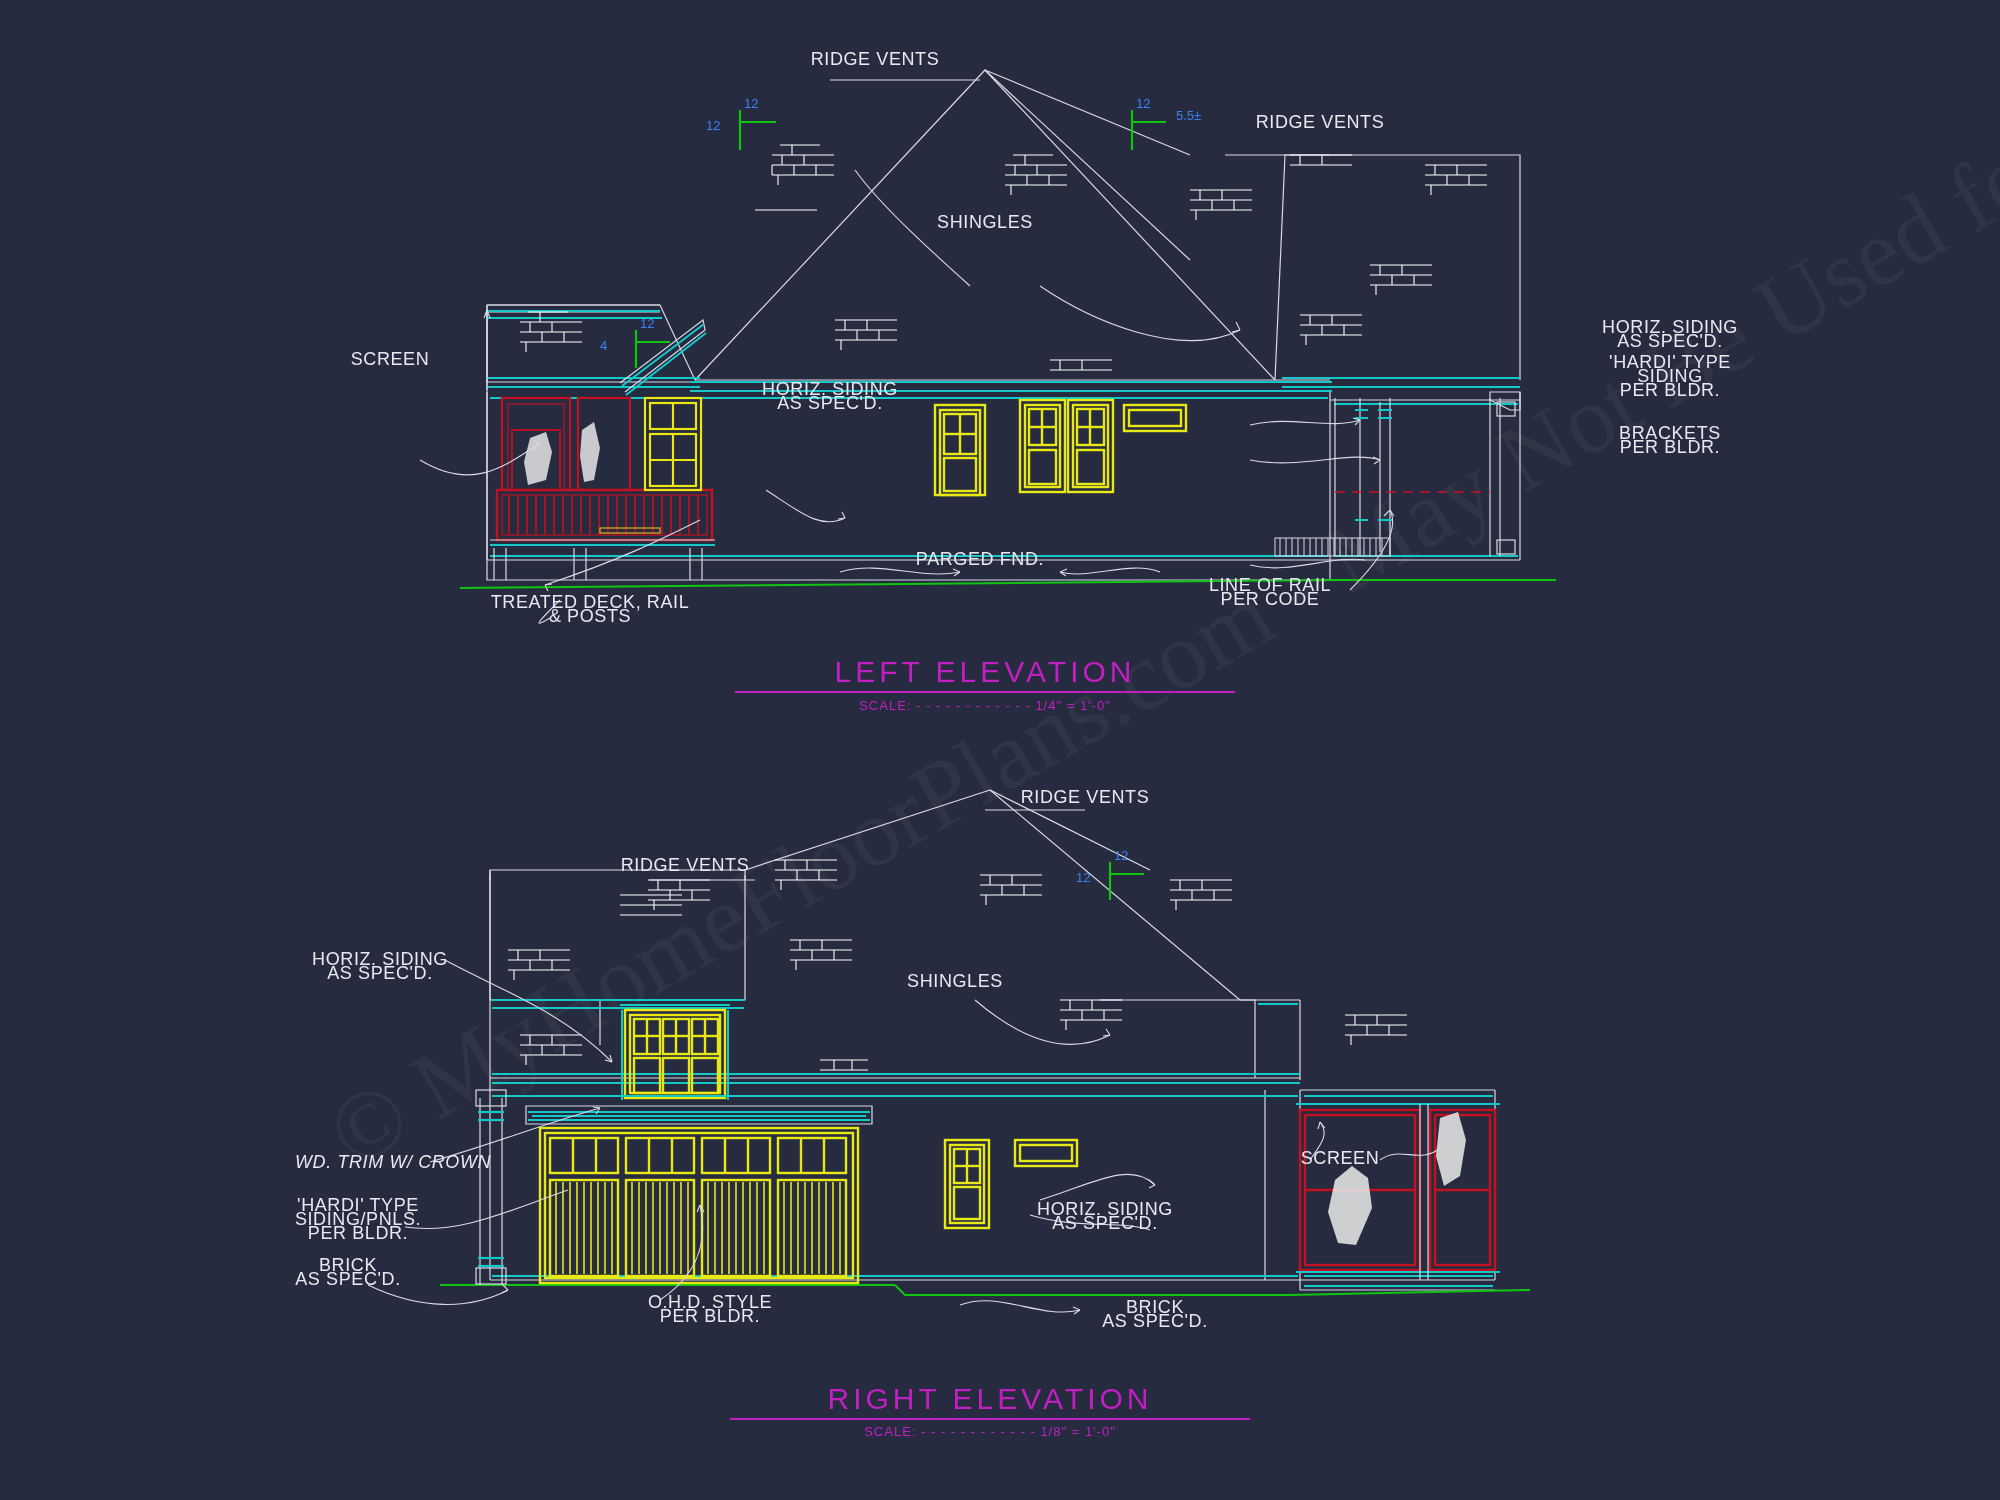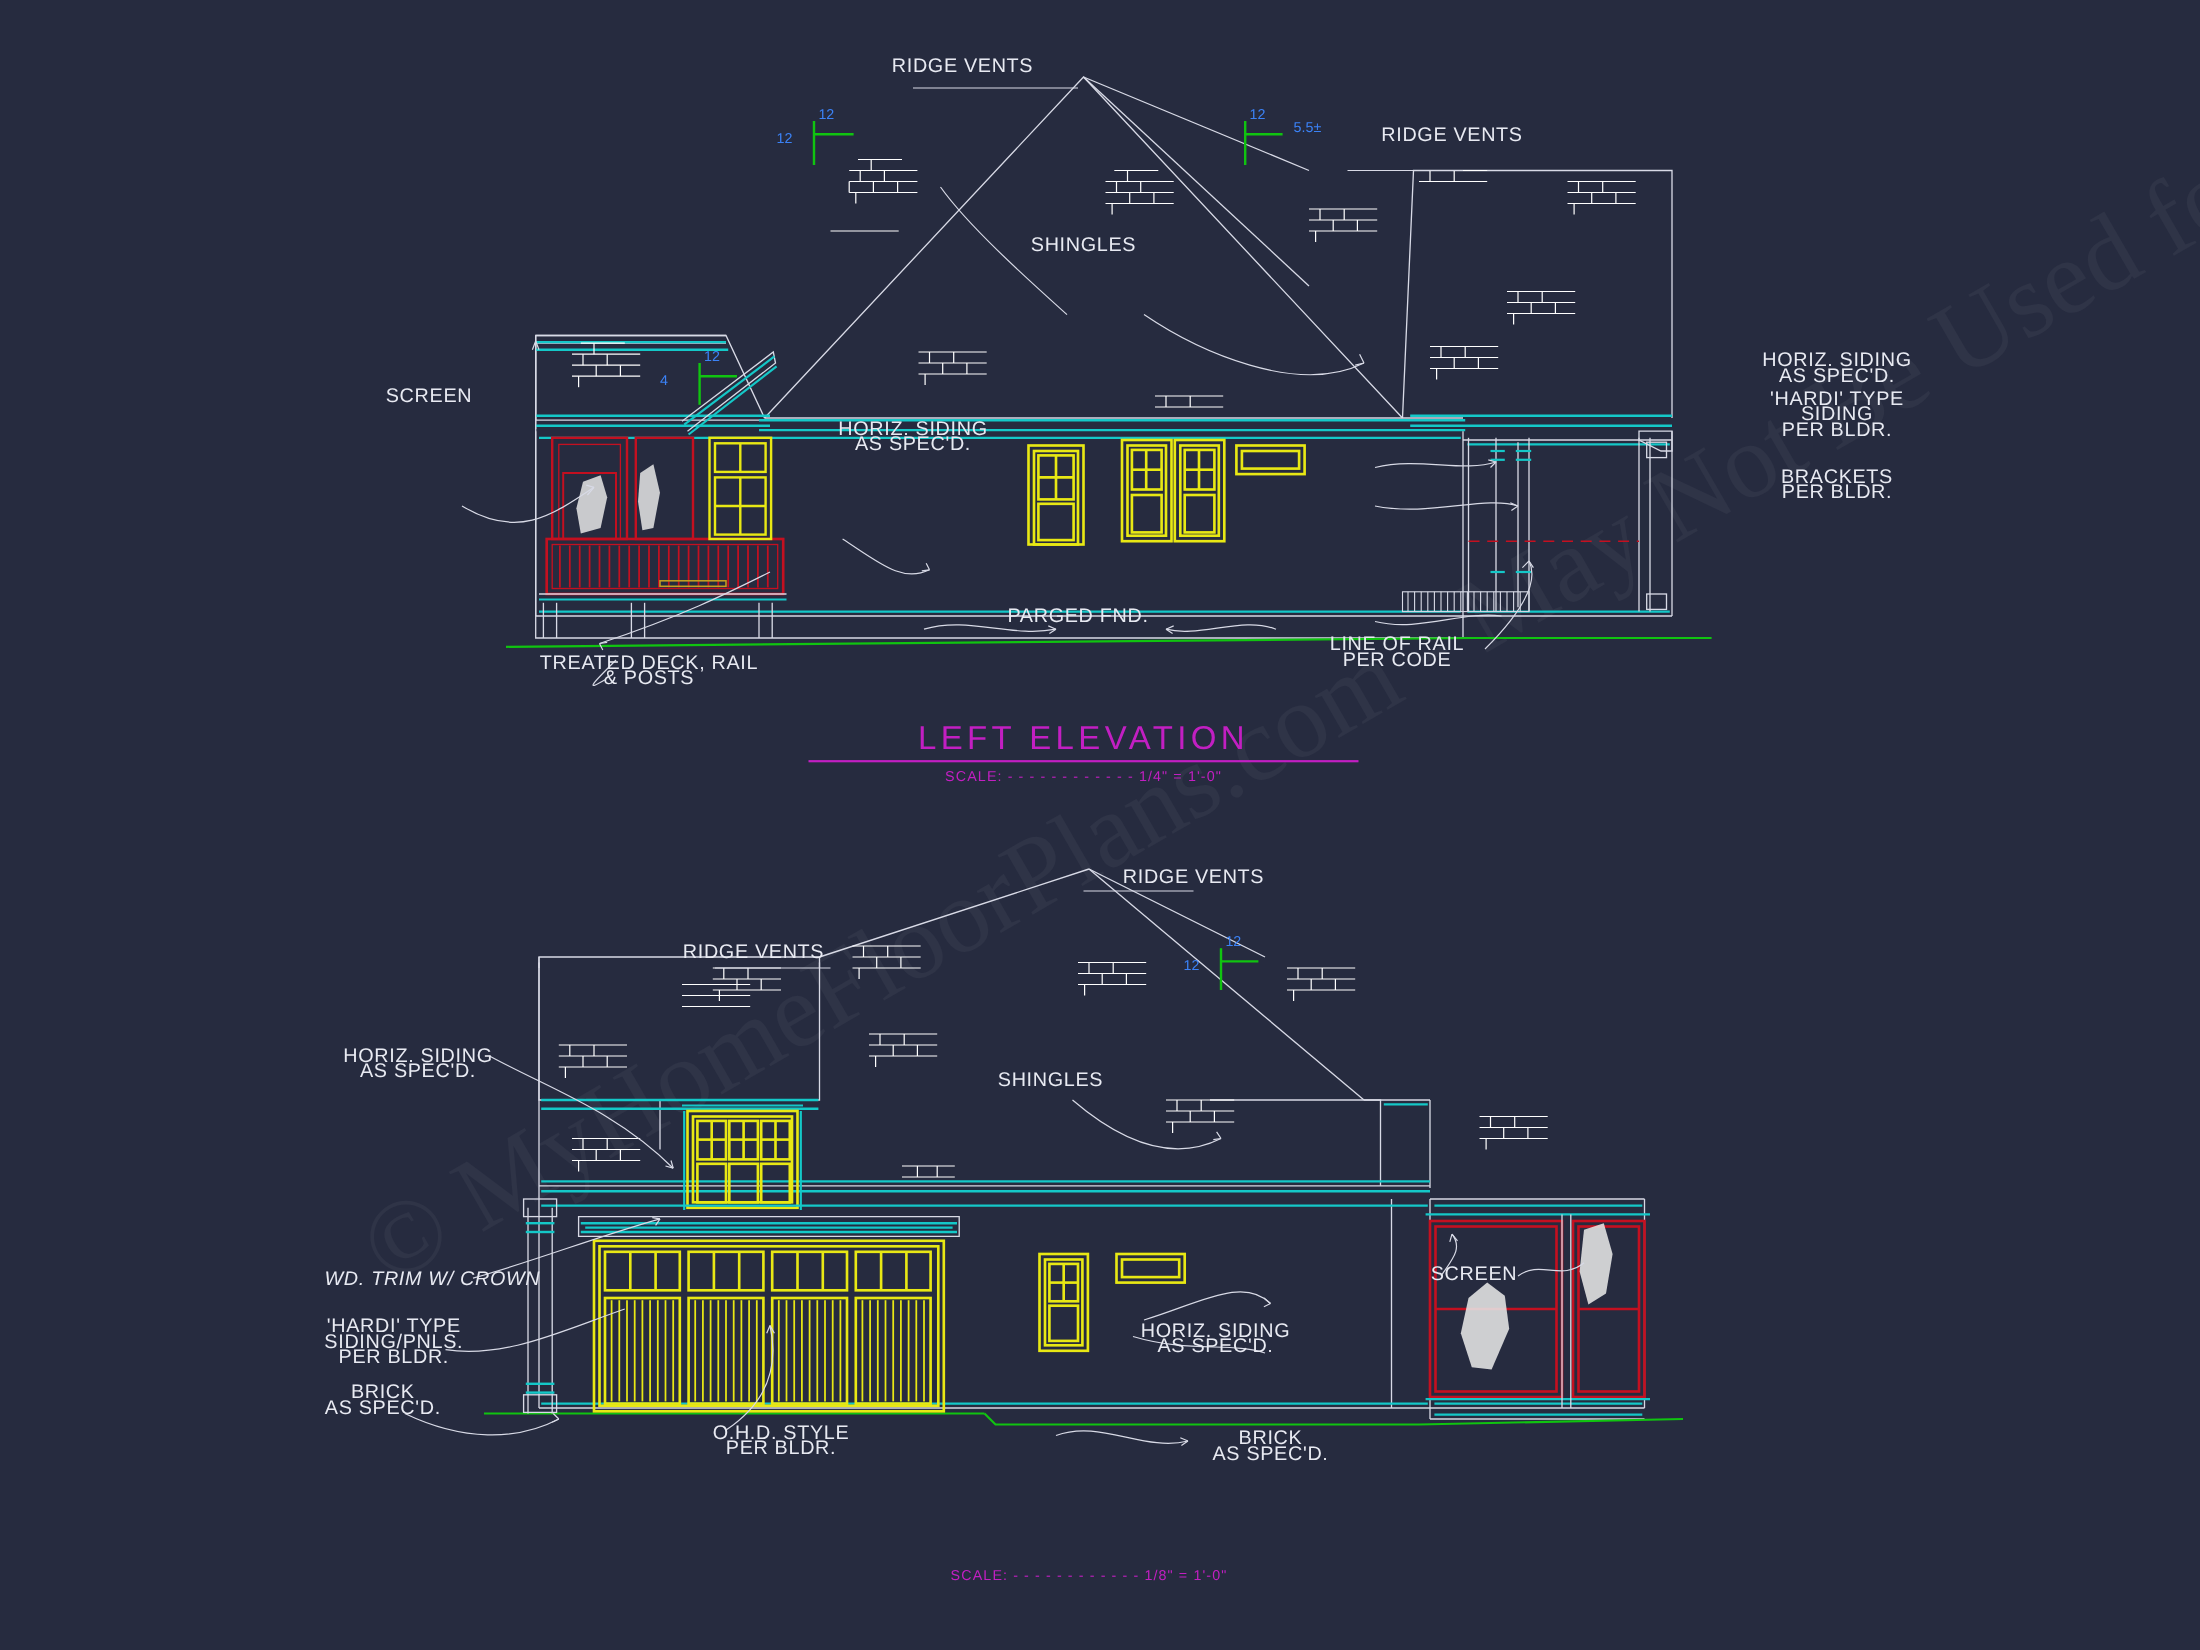--- a/index.html
+++ b/index.html
@@ -756,19 +756,23 @@
     <svg class="layer" viewBox="0 0 2000 1500">
       <g stroke="#10c410" stroke-width="2.2" fill="none">
         <path d="M1110,862 L1110,900"></path>
           <path d="M1110,874 L1144,874"></path>
       </g>
     </svg>
     <div class="pitch" style="left:1114px;top:848px;">12</div>
     <div class="pitch r" style="left:1076px;top:870px;width:28px;">12</div>
   </div>
 
+  <div class="title" style="left:730px;top:1382px;width:520px;">
+    <span>RIGHT ELEVATION</span>
+    <div class="bar"></div>
+  </div>
   <div class="scale" style="left:730px;top:1424px;width:520px;">
     <span>SCALE:</span>
     <span>- - - - - - - - - - - -</span>
     <span>1/8" = 1'-0"</span>
   </div>
 
 </div>
 
 </body></html>

